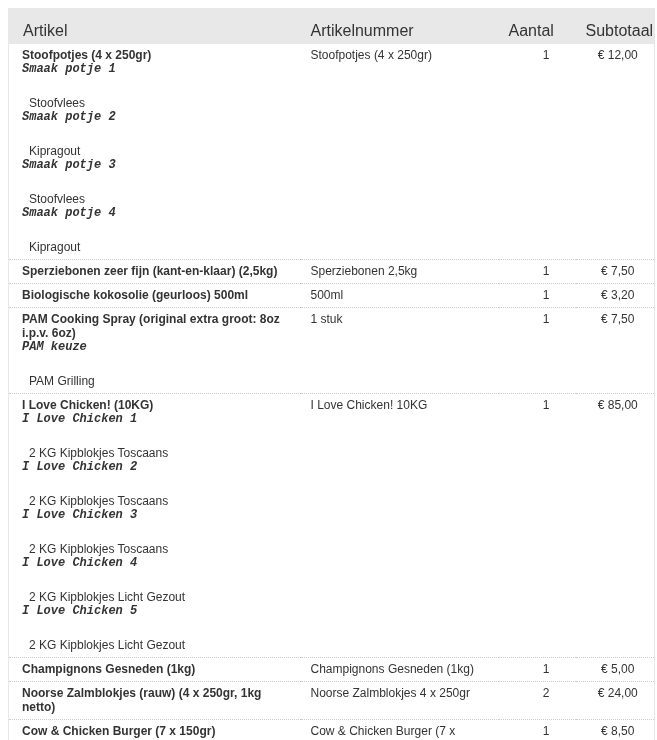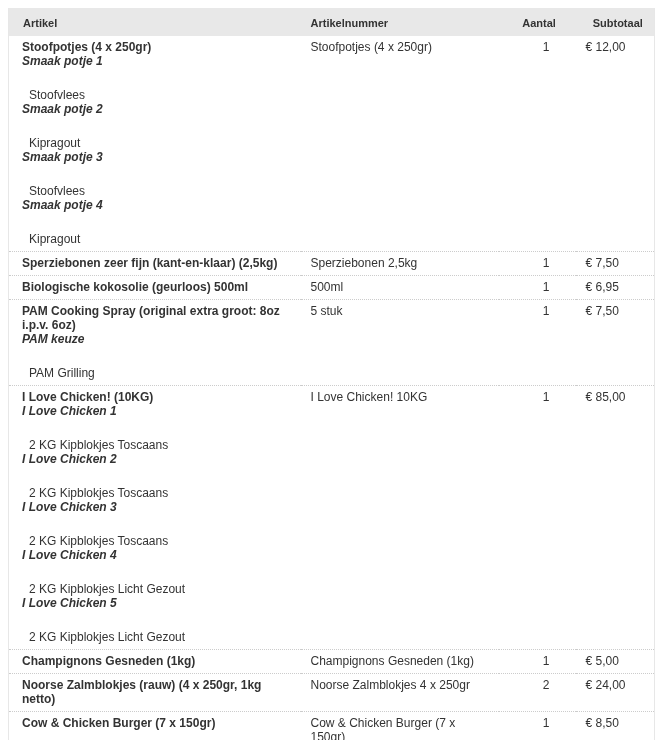--- a/index.html
+++ b/index.html
@@ -16,39 +16,39 @@
     font-size:12px;color:var(--text);
   }
   .page{padding:8px 0 0 8px;}
   table.order{
     width:646px;border-collapse:collapse;table-layout:fixed;
     border-left:1px solid var(--edge);border-right:1px solid var(--edge);
   }
   col.c1{width:292px;} col.c2{width:198px;} col.c3{width:77px;} col.c4{width:79px;}
   thead th{
     background:var(--header-bg);color:var(--text);
-    font-weight:bold;font-size:11px;text-align:left;
-    padding:8px 4px 6px 10px;line-height:14px;
+    font-weight:normal;font-size:16px;text-align:left;
+    padding:16px 4px 6px 10px;line-height:14px;
   }
   thead th.first{padding-left:14px;}
-  thead th.num{text-align:center;}
+  thead th.num{text-align:left;}
   thead th.qty-h{padding-right:6px;}
   thead th.price-h{padding-right:4px;}
   tbody tr{border-top:1px dotted var(--sep);}
   tbody tr:first-child{border-top:none;}
   tbody td{
     vertical-align:top;padding:4px 8px 5px 10px;line-height:14px;
   }
   td.c-art{padding-left:13px;font-weight:bold;}
   .prod{font-weight:bold;}
-  .opt-label{font-weight:bold;font-style:italic;}
+  .opt-label{font-weight:bold;font-style:italic;font-family:Liberation Mono, monospace;}
   .opt-value{font-weight:normal;padding-left:7px;margin-top:20px;}
   td.c-sku{font-weight:normal;}
   td.c-qty{text-align:right;padding-right:26px;font-weight:normal;}
-  td.c-price{text-align:left;padding-right:4px;font-weight:normal;}
+  td.c-price{text-align:center;padding-right:4px;font-weight:normal;}
   tfoot tr:first-child td{border-top:1px dotted var(--sep);padding-top:6px;}
   tfoot td{padding:2px 4px 3px;line-height:14px;}
   td.t-label{text-align:right;padding-right:4px;}
   td.t-value{text-align:left;padding-right:4px;}
 </style>
 </head>
 <body>
 
 <div class="page">
   <table class="order">
@@ -90,29 +90,29 @@
           <td class="c-sku">Sperziebonen 2,5kg</td>
           <td class="c-qty">1</td>
           <td class="c-price">€ 7,50</td>
         </tr>
         <tr>
           <td class="c-art">
             <div class="prod">Biologische kokosolie (geurloos) 500ml</div>
           </td>
           <td class="c-sku">500ml</td>
           <td class="c-qty">1</td>
-          <td class="c-price">€ 6,95</td>
+          <td class="c-price">€ 3,20</td>
         </tr>
         <tr>
           <td class="c-art">
             <div class="prod">PAM Cooking Spray (original extra groot: 8oz i.p.v. 6oz)</div>
             <div class="opt-label">PAM keuze</div>
             <div class="opt-value">PAM Grilling</div>
           </td>
-          <td class="c-sku">5 stuk</td>
+          <td class="c-sku">1 stuk</td>
           <td class="c-qty">1</td>
           <td class="c-price">€ 7,50</td>
         </tr>
         <tr>
           <td class="c-art">
             <div class="prod">I Love Chicken! (10KG)</div>
             <div class="opt-label">I Love Chicken 1</div>
             <div class="opt-value">2 KG Kipblokjes Toscaans</div>
             <div class="opt-label">I Love Chicken 2</div>
             <div class="opt-value">2 KG Kipblokjes Toscaans</div>

